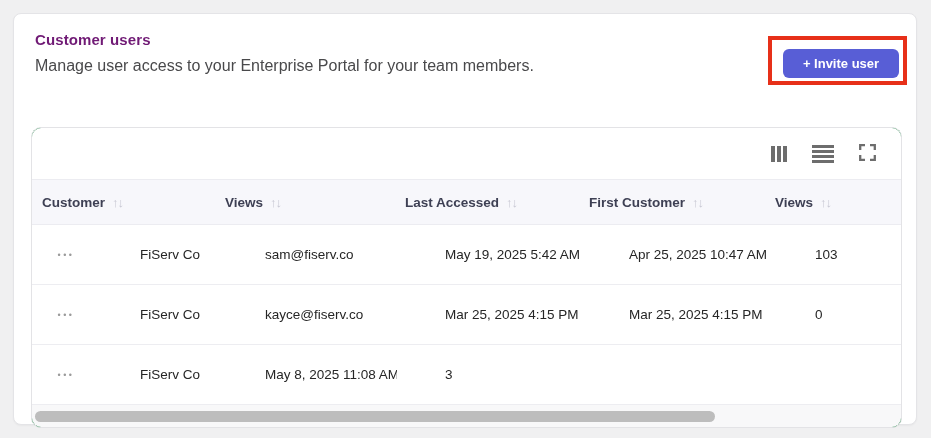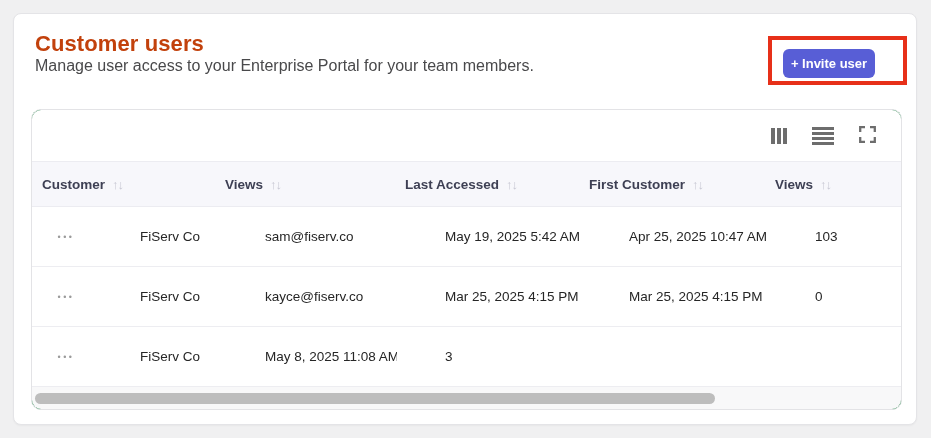--- a/index.html
+++ b/index.html
@@ -10,40 +10,40 @@
     position:relative;
     overflow:hidden;
   }
   .outer-card {
     position:absolute; left:13px; top:13px; width:904px; height:412px;
     background:#ffffff; border:1px solid #e4e4e7; border-radius:8px;
     box-shadow:0 1px 2px rgba(0,0,0,0.04);
   }
   .page-title {
     position:absolute; left:21px; top:17px;
-    font-size:22px; font-weight:700; color:#c2410c; letter-spacing:0.1px;
+    font-size:15px; font-weight:700; color:#701a75; letter-spacing:0.1px;
   }
   .page-subtitle {
     position:absolute; left:21px; top:43px;
     font-size:16px; color:#49494b;
   }
   .highlight-box {
     position:absolute; top:22px; right:9px; width:139px; height:49px;
     border:4px solid #e73019;
   }
   .invite-button {
-    position:absolute; left:11px; top:9px; width:92px; height:29px;
+    position:absolute; left:11px; top:9px; width:116px; height:29px;
     background:#585ed6; border:none; border-radius:6px;
     color:#ffffff; font-size:13px; font-weight:700;
     font-family:"Liberation Sans", sans-serif;
     display:flex; align-items:center; justify-content:center;
     cursor:pointer;
   }
   .table-card {
-    position:absolute; left:17px; top:95px; width:871px; height:301px;
+    position:absolute; left:17px; top:113px; width:871px; height:301px;
     background:#15803d; border:1px solid #e3e3e6; border-radius:10px;
     overflow:hidden;
   }
   .grid-toolbar {
     height:51px; display:flex; align-items:center; justify-content:flex-end;
     gap:25px; padding-right:25px; background:#ffffff;
   }
   .toolbar-btn {
     background:none; border:none; padding:0; cursor:pointer;
     display:flex; align-items:center; justify-content:center;

